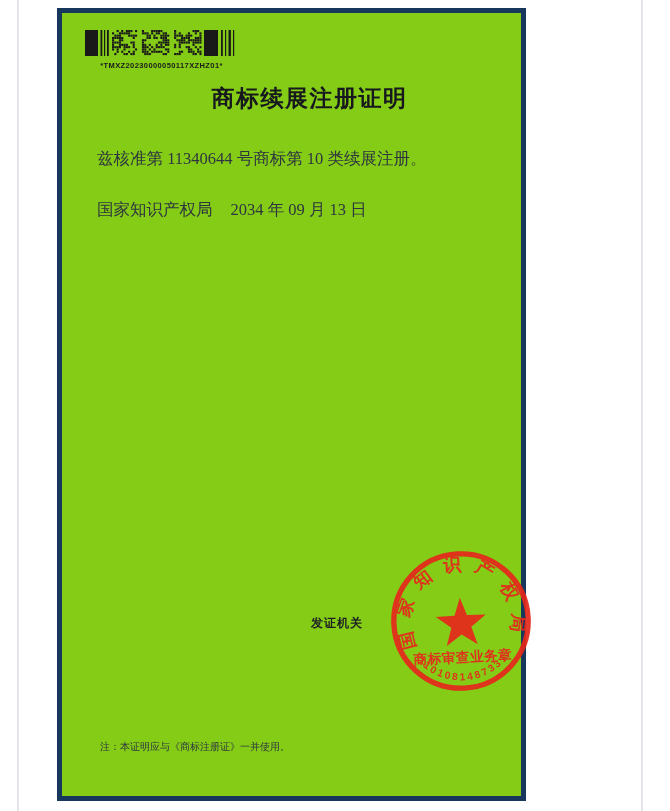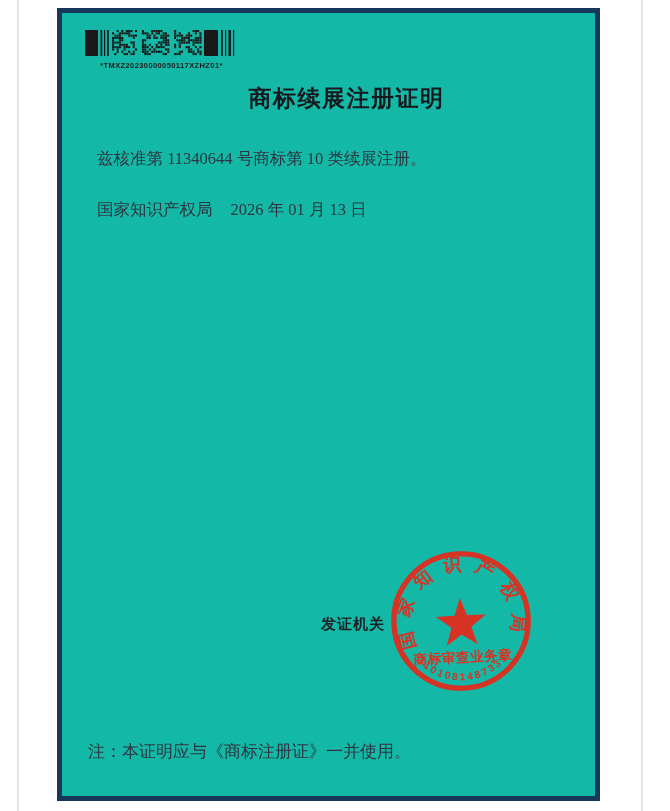--- a/index.html
+++ b/index.html
@@ -16,24 +16,24 @@
     top: 0; bottom: 0;
     width: 2px;
     background: #e3e5e8;
   }
   .edge-line.left  { left: 17px; }
   .edge-line.right { left: 641px; }
 
   .page {
     position: absolute;
     left: 57px; top: 8px;
-    width: 543px; height: 793px;
+    width: 469px; height: 793px;
     box-sizing: border-box;
     border: 5px solid #17375c;
-    background: #14b8a6;
+    background: #84cc16;
   }
 
   .barcode-wrap { position: absolute; left: 23px; top: 17px; width: 153px; }
   .barcode-svg rect { fill: #191919; }
   .barcode-label {
     margin-top: 1px;
     width: 153px;
     text-align: center;
     font-family: "Liberation Sans", "DejaVu Sans", sans-serif;
     font-weight: bold;
@@ -54,42 +54,42 @@
     padding-left: 36px;
   }
 
   .body-line { position: absolute; left: 35px; font-size: 16.5px; color: #2e3540; white-space: nowrap; }
   .approval-line { top: 135px; }
   .validity-line { top: 186px; }
   .validity-date { margin-left: 18px; }
 
   .issuer-label {
     position: absolute;
-    left: 259px; top: 602px;
-    font-size: 15px;
+    left: 249px; top: 602px;
+    font-size: 12px;
     font-weight: bold;
     letter-spacing: 1px;
     color: #1d2025;
     white-space: nowrap;
   }
 
   .seal {
     position: absolute;
     left: 326px; top: 535px;
     width: 146px; height: 146px;
     transform: rotate(-3deg);
     opacity: 0.93;
   }
   .seal svg { width: 100%; height: 100%; }
   .seal text { font-family: "Liberation Sans", "DejaVu Sans", sans-serif; }
 
   .footnote {
     position: absolute;
-    left: 26px; top: 727px;
-    font-size: 17px;
+    left: 38px; top: 727px;
+    font-size: 10px;
     color: #2e3540;
     white-space: nowrap;
   }
 </style>
 </head>
 <body>
 
 <div class="canvas">
 
   <div class="edge-line left"></div>
@@ -316,21 +316,21 @@
         <rect x="148" y="0" width="1.2" height="26"></rect>
       </svg>
       <div class="barcode-label">*TMXZ20230000050117XZHZ01*</div>
     </div>
 
     <div class="title">商标续展注册证明</div>
 
     <div class="body-line approval-line">兹核准第 11340644 号商标第 10 类续展注册。</div>
 
     <div class="body-line validity-line">
-      <span>国家知识产权局</span><span class="validity-date">2026 年 01 月 13 日</span>
+      <span>国家知识产权局</span><span class="validity-date">2034 年 09 月 13 日</span>
     </div>
 
     <div class="issuer-label">发证机关</div>
 
     <div class="seal">
       <svg viewBox="0 0 150 150" xmlns="http://www.w3.org/2000/svg">
         <defs>
           <path id="arcTop" d="M30.9,102.6 A52,52 0 1 1 119.1,102.6"></path>
           <path id="arcBottom" d="M21.1,103.6 A61,61 0 0 0 128.9,103.6"></path>
         </defs>

